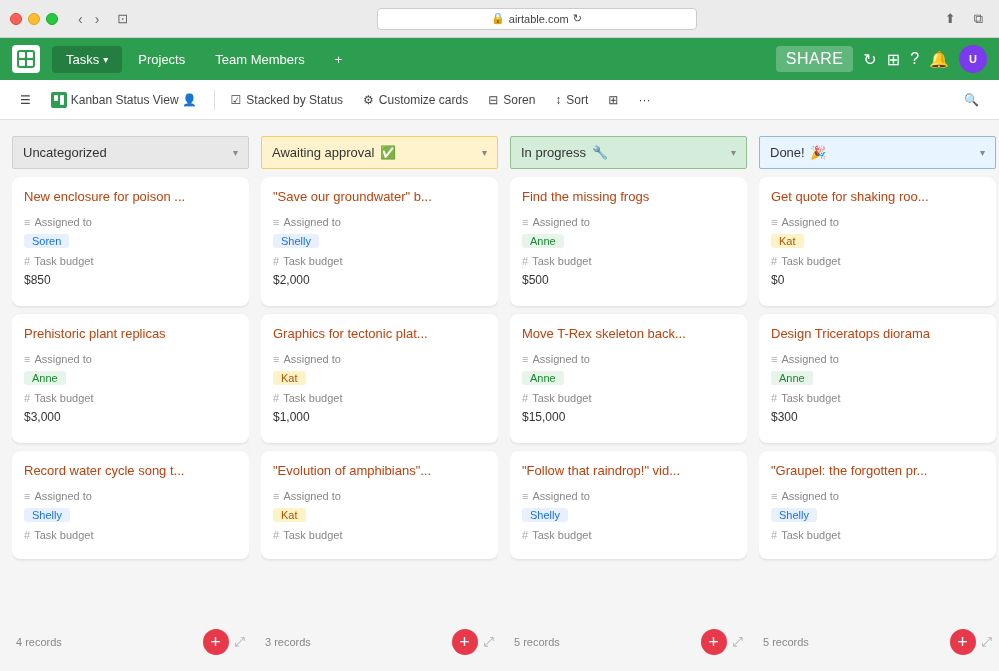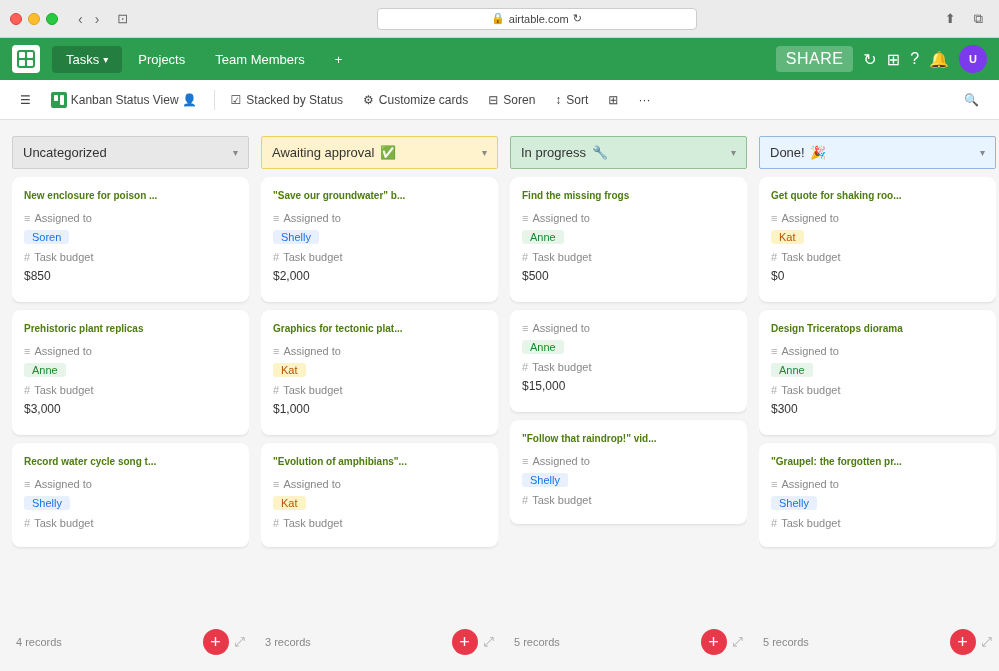--- a/index.html
+++ b/index.html
@@ -98,21 +98,21 @@
     .col-chevron { color: #888; font-size: 10px; cursor: pointer; }
 
     .cards-area { flex: 1; overflow-y: auto; display: flex; flex-direction: column; gap: 8px; }
     .card {
       background: white;
       border-radius: 8px;
       padding: 12px;
       box-shadow: 0 1px 3px rgba(0,0,0,0.1);
       cursor: pointer;
     }
-    .card-title { font-size: 10px; font-weight: 700; color: #4d7c0f; margin-bottom: 10px; line-height: 1.3; }
+    .card-title { font-size: 13px; font-weight: 400; color: #c2410c; margin-bottom: 10px; line-height: 1.3; }
     .card-field { margin-bottom: 6px; }
     .card-field-label { font-size: 11px; color: #888; display: flex; align-items: center; gap: 4px; margin-bottom: 3px; }
     .card-field-icon { font-size: 11px; color: #aaa; }
     .tag { display: inline-block; padding: 1px 8px; border-radius: 3px; font-size: 11px; color: #1a73e8; background: #e8f0fe; font-weight: 500; }
     .card-value { font-size: 12px; color: #333; }
 
     .column-footer {
       display: flex;
       align-items: center;
       justify-content: space-between;
@@ -395,20 +395,21 @@
       </div>
       <div class="card-field">
         <div class="card-field-label">
           <span class="card-field-icon">#</span>
           Task budget
         </div>
         <span class="card-value">$500</span>
       </div>
     </div>
         <div class="card">
+      <div class="card-title">Move T-Rex skeleton back...</div>
       <div class="card-field">
         <div class="card-field-label">
           <span class="card-field-icon">≡</span>
           Assigned to
         </div>
         <span class="tag" style="background:#e6f4ea;color:#1a8a2e">Anne</span>
       </div>
       <div class="card-field">
         <div class="card-field-label">
           <span class="card-field-icon">#</span>

